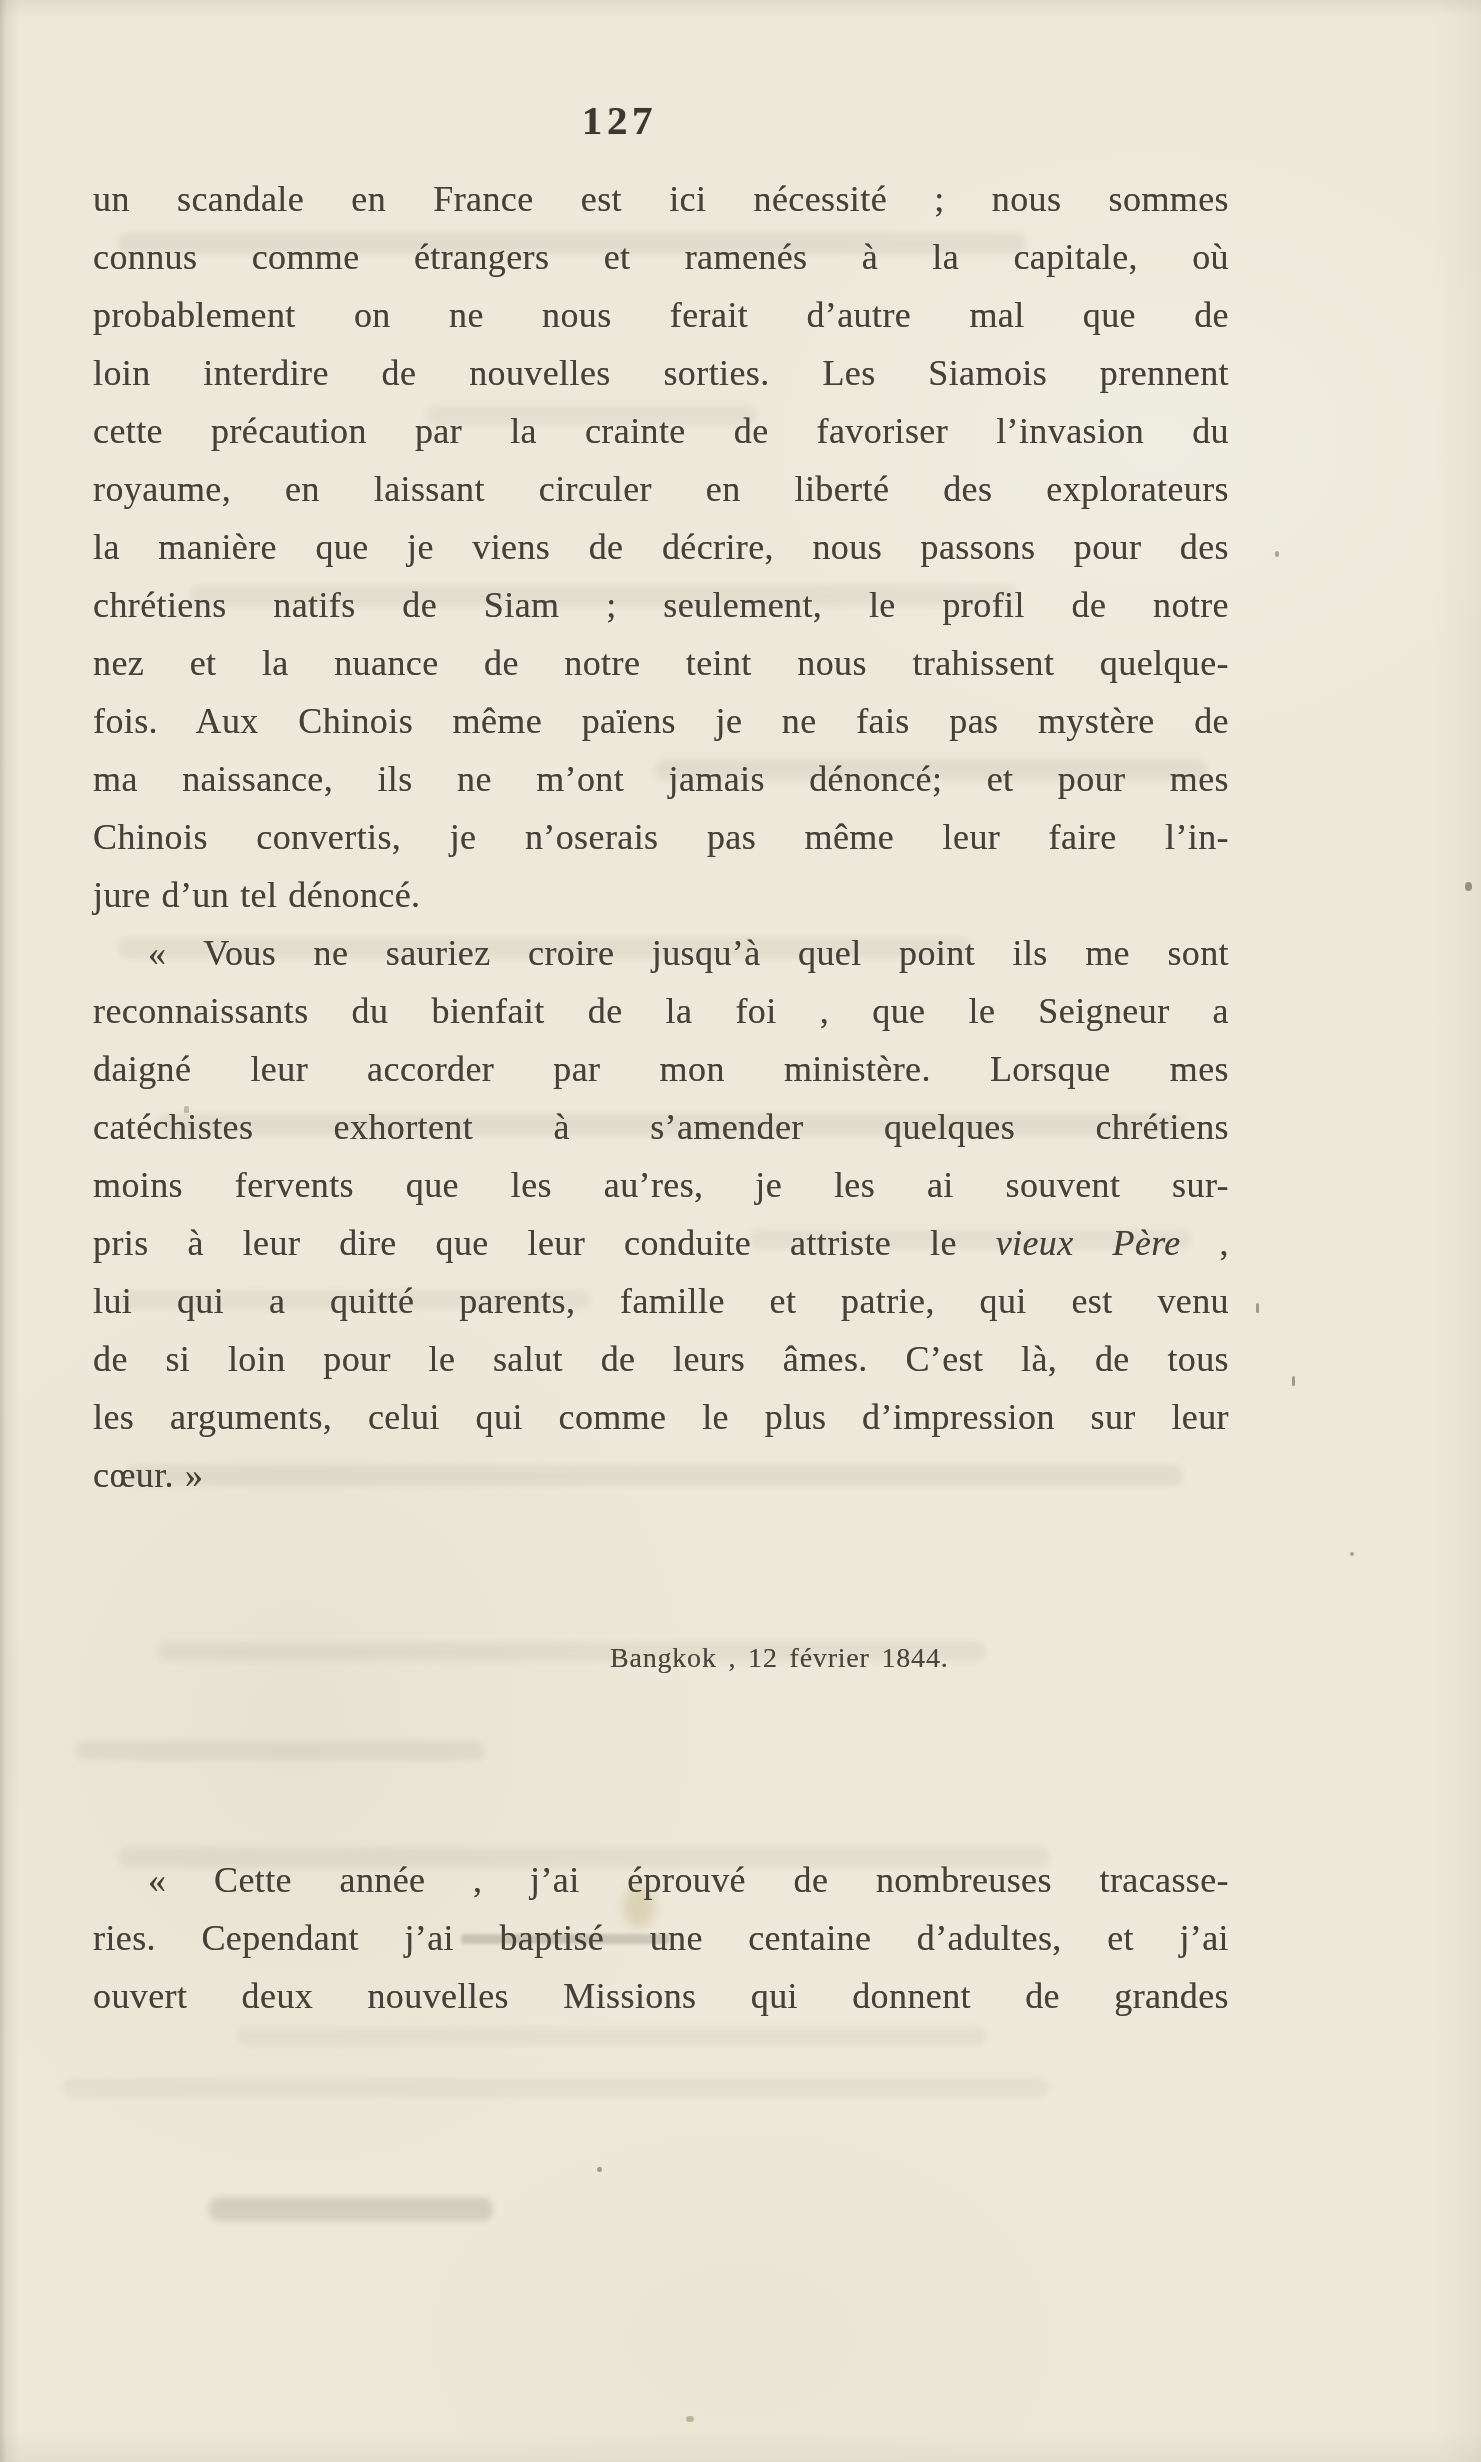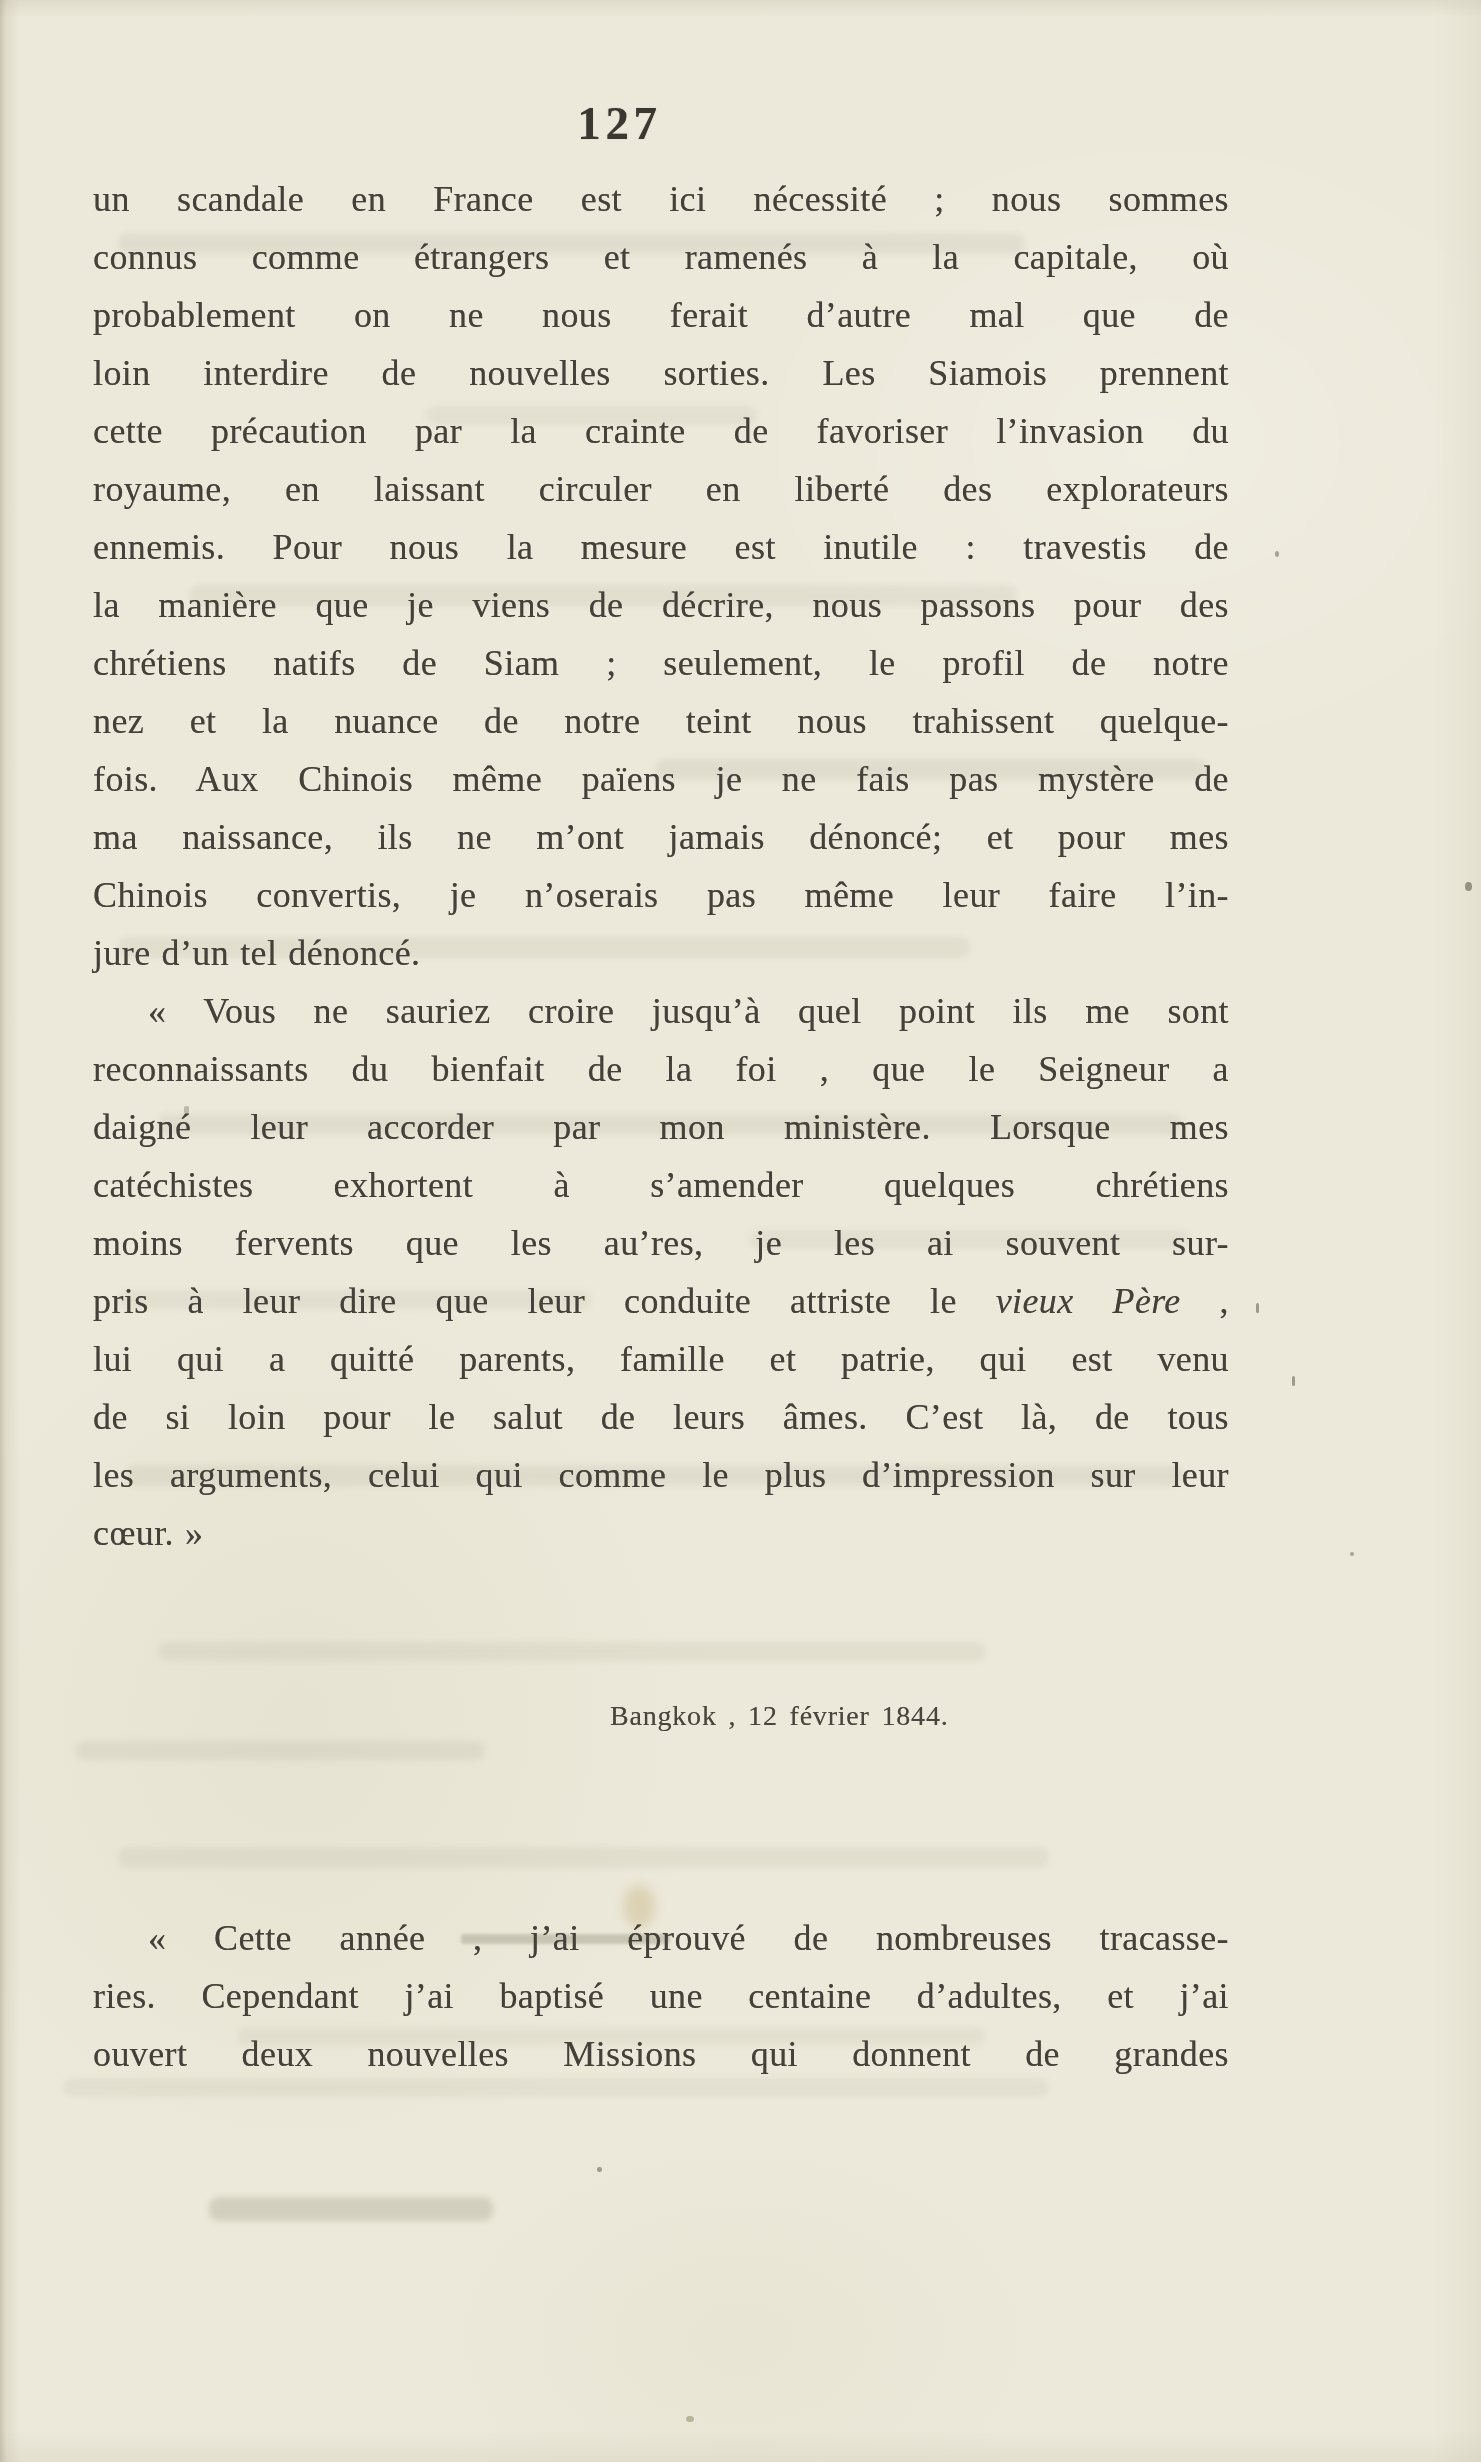--- a/index.html
+++ b/index.html
@@ -16,21 +16,21 @@
       linear-gradient(270deg, rgba(120,108,80,0.07) 0px, rgba(120,108,80,0.0) 47px),
       linear-gradient(180deg, rgba(120,108,80,0.10) 0px, rgba(120,108,80,0.0) 17.4px),
       linear-gradient(0deg, rgba(120,108,80,0.08) 0px, rgba(120,108,80,0.0) 32px);
     overflow:hidden;
     font-family:"Liberation Serif","DejaVu Serif",serif;
     color:#45403a;
   }
   .page-number{
     position:absolute;top:96px;left:505px;width:229px;
     text-align:center;
-    font-size:47px;font-weight:700;letter-spacing:4.7px;
+    font-size:41px;font-weight:700;letter-spacing:4.7px;
     color:#3b3731;
     text-shadow:0 0 0.8px rgba(59,55,49,0.5);
   }
   .content{
     position:absolute;top:170px;left:93px;width:1136px;
     font-size:36px;line-height:58px;
     letter-spacing:0.4px;word-spacing:1.6px;
     text-shadow:0 0 0.6px rgba(62,58,48,0.55);
   }
   .line{text-align:justify;text-align-last:justify;white-space:normal;}
@@ -102,21 +102,20 @@
 
   <div class="content">
 
     <div>
         <div class="line">un scandale en France est ici nécessité ; nous sommes</div>
         <div class="line">connus comme étrangers et ramenés à la capitale, où</div>
         <div class="line">probablement on ne nous ferait d’autre mal que de</div>
         <div class="line">loin interdire de nouvelles sorties. Les Siamois prennent</div>
         <div class="line">cette précaution par la crainte de favoriser l’invasion du</div>
         <div class="line">royaume, en laissant circuler en liberté des explorateurs</div>
-        <div class="line">ennemis. Pour nous la mesure est inutile : travestis de</div>
         <div class="line">la manière que je viens de décrire, nous passons pour des</div>
         <div class="line">chrétiens natifs de Siam ; seulement, le profil de notre</div>
         <div class="line">nez et la nuance de notre teint nous trahissent quelque-</div>
         <div class="line">fois. Aux Chinois même païens je ne fais pas mystère de</div>
         <div class="line">ma naissance, ils ne m’ont jamais dénoncé; et pour mes</div>
         <div class="line">Chinois convertis, je n’oserais pas même leur faire l’in-</div>
       </div>
     <div class="line last">jure d’un tel dénoncé.</div>
 
     <div>

